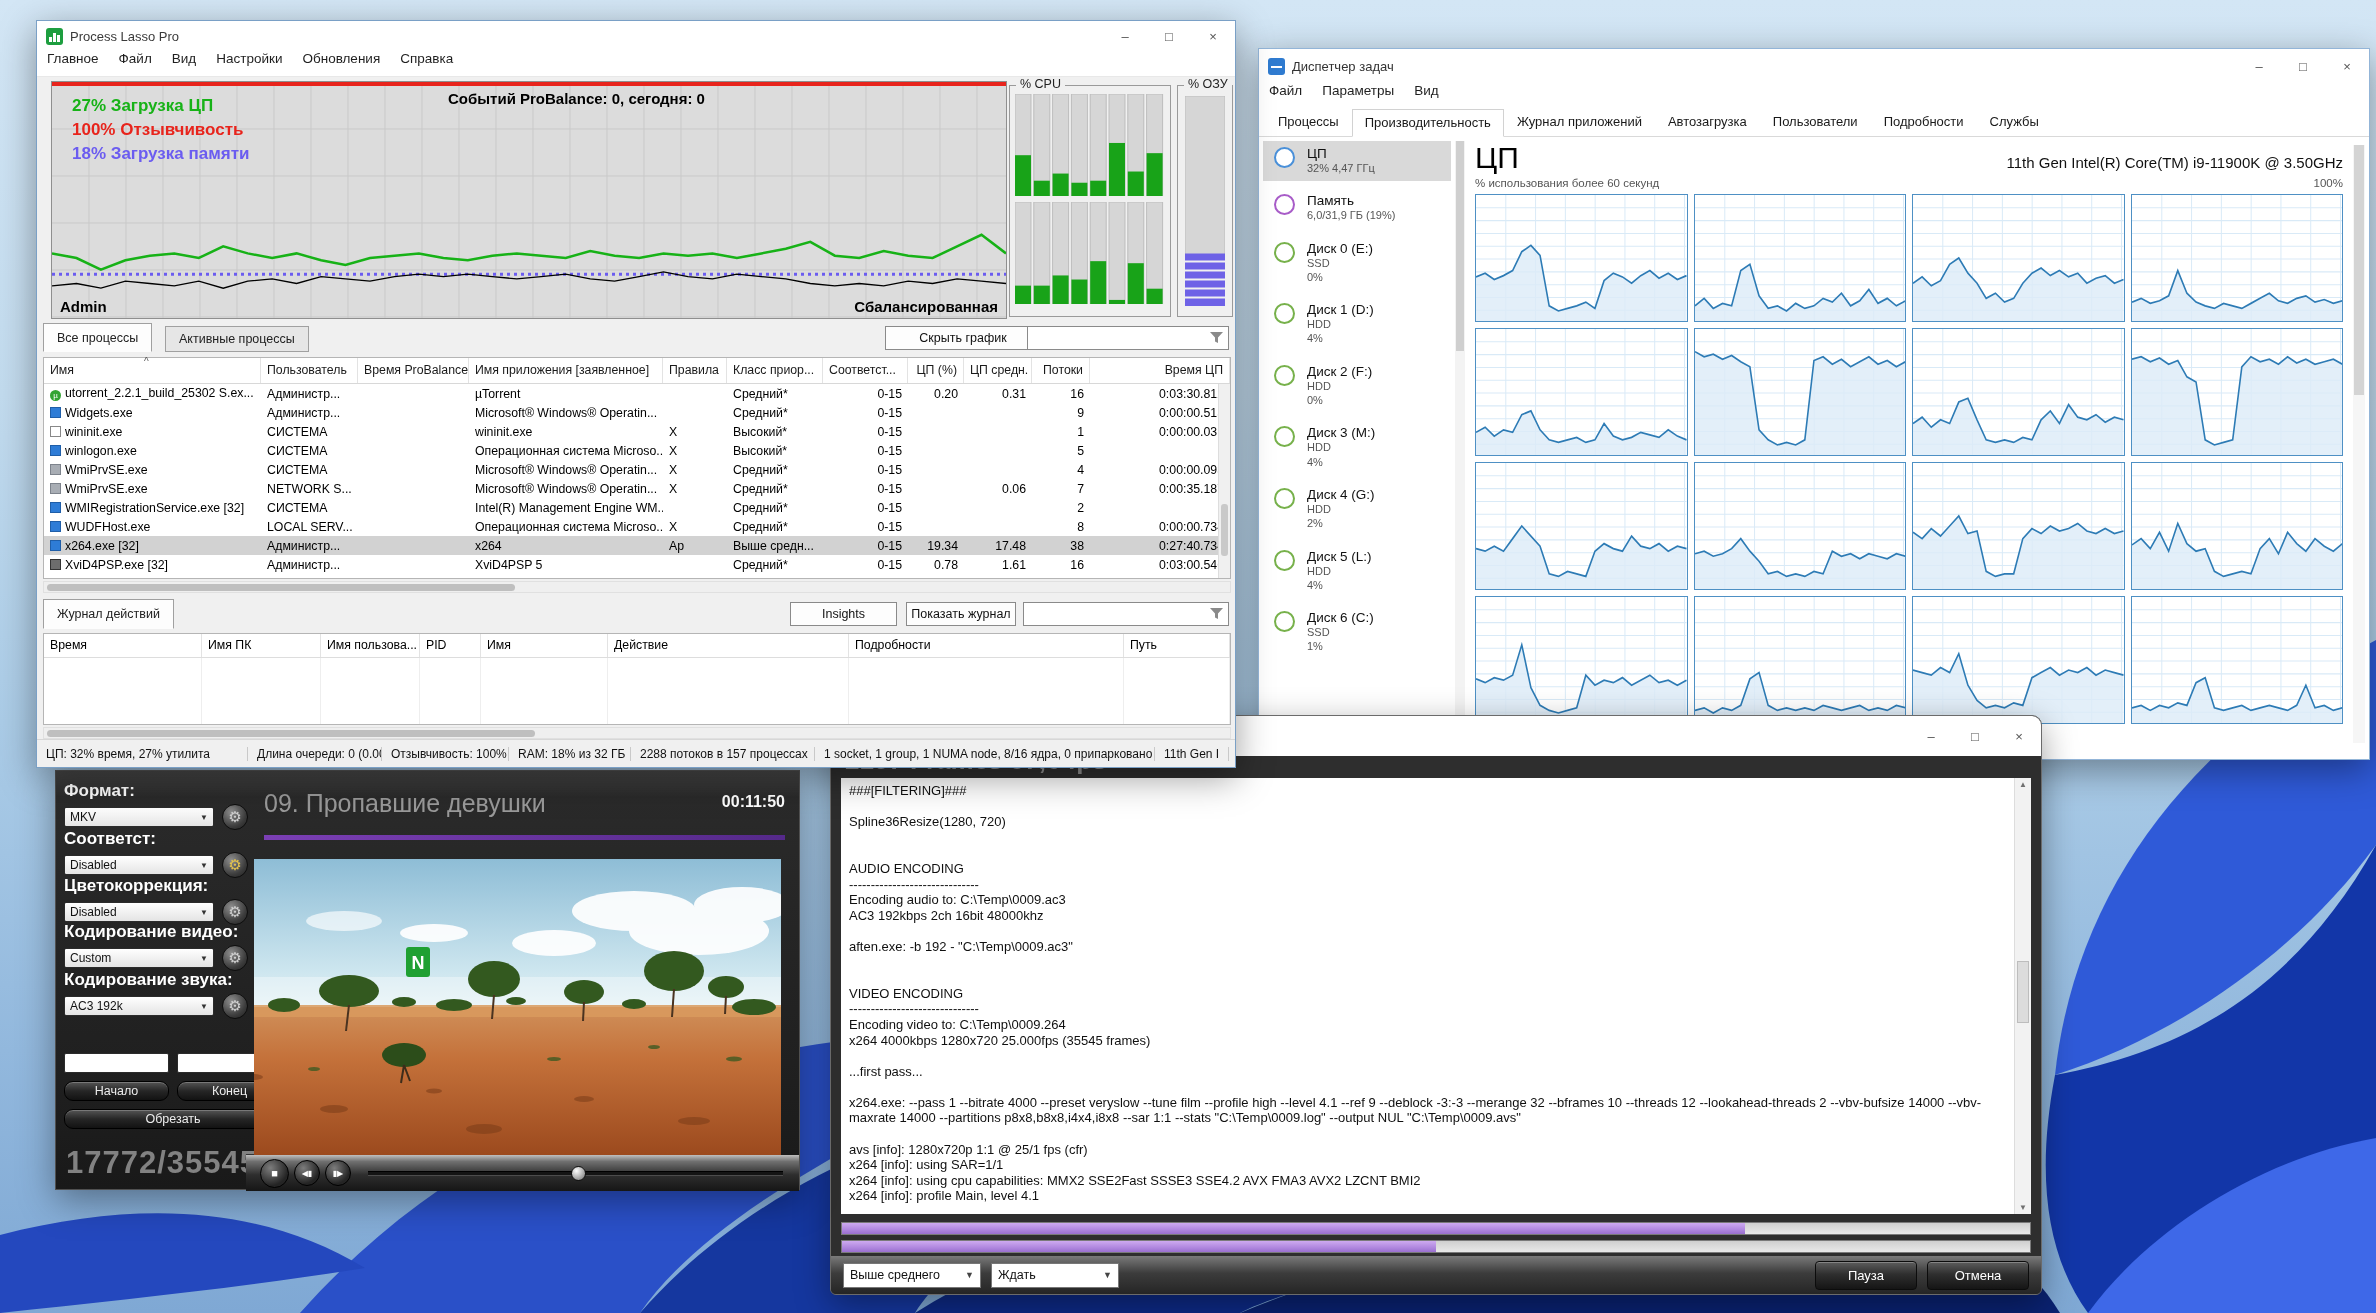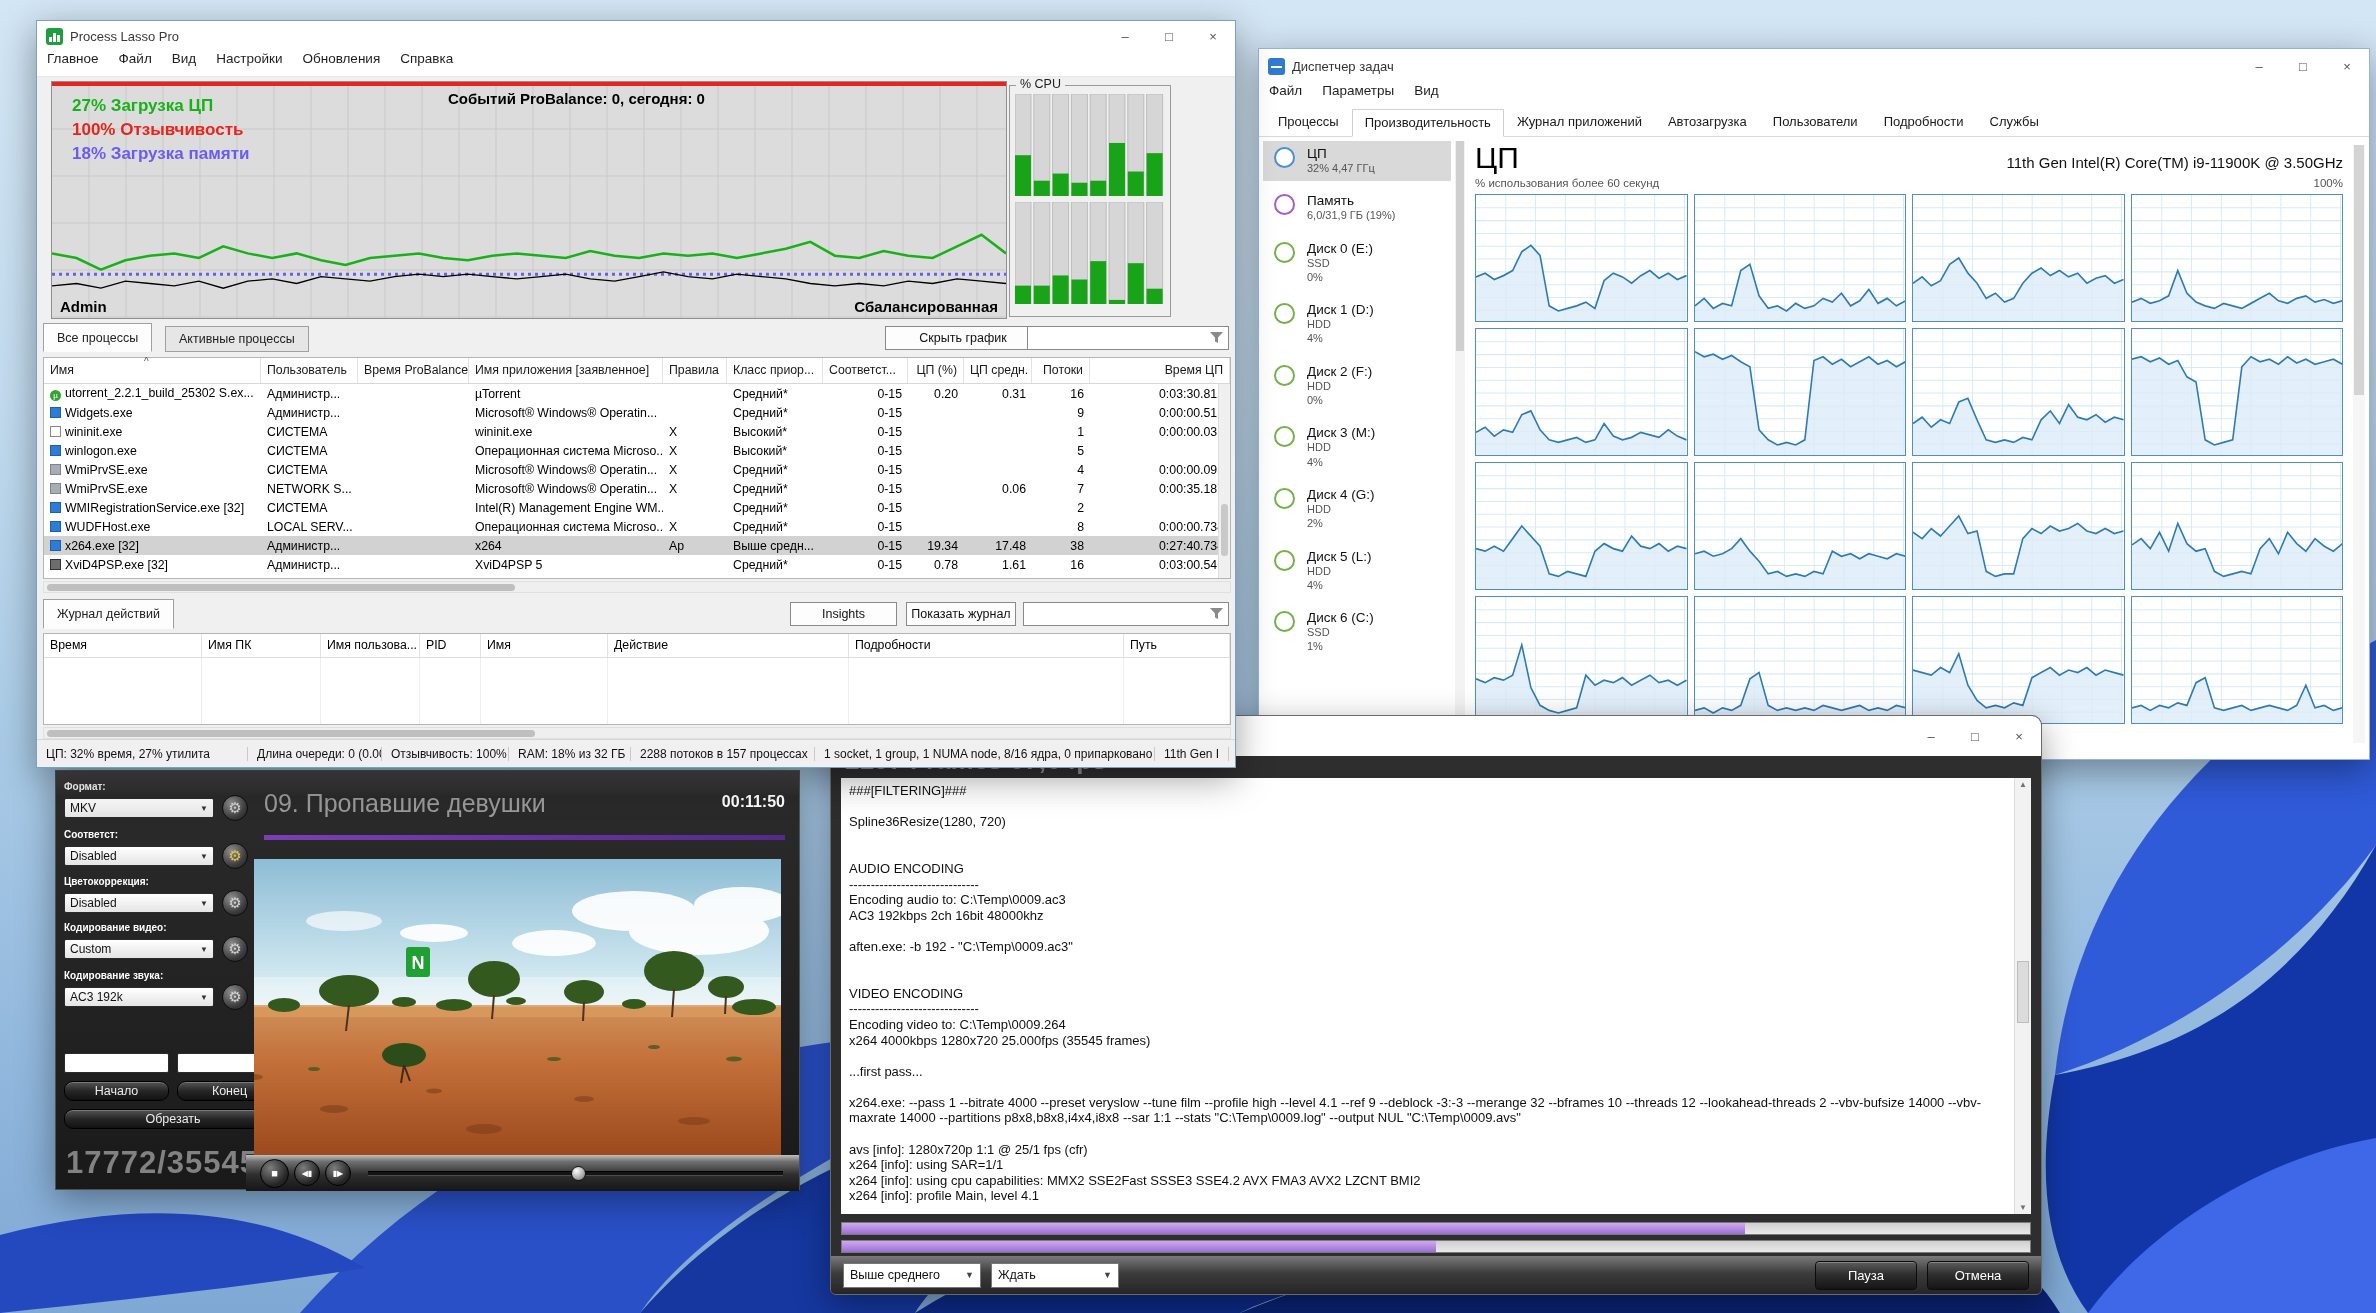--- a/index.html
+++ b/index.html
@@ -103,21 +103,21 @@
   .prog i{display:block;height:100%;background:linear-gradient(180deg,#cdaaf0,#b28ae0 55%,#9a6fd0)}
   .enc-bar{position:absolute;left:0;right:0;bottom:0;height:38px;border-radius:0 0 5px 5px;
     background:linear-gradient(180deg,#7a7a7a,#3c3c3c 45%,#252525);display:flex;align-items:center;padding:0 12px;gap:10px}
   .enc-select{height:25px;background:#fff;border:1px solid #777;font-size:12.5px;color:#111;display:flex;align-items:center;justify-content:space-between;padding:0 6px}
   .enc-btn{width:102px;height:29px;border-radius:4px;border:1px solid #0c0c0c;color:#fff;font-size:13px;
     background:linear-gradient(180deg,#5d5d5d,#2f2f2f 45%,#151515);display:flex;align-items:center;justify-content:center;box-shadow:inset 0 1px 0 rgba(255,255,255,.25)}
   
   .xv{left:55px;top:770px;width:745px;height:420px;z-index:3;border:1px solid #505050;
     background:linear-gradient(180deg,#454545,#2a2a2a 26px,#202020 70%,#191919)}
   .xv-group{position:absolute;left:8px;width:188px}
-  .xv-label{font-size:10px;font-weight:bold;color:#fff;margin-bottom:3px}
+  .xv-label{font-size:17px;font-weight:bold;color:#fff;margin-bottom:3px}
   .xv-row{display:flex;align-items:center;gap:8px}
   .xv-dd{width:150px;height:20px;background:linear-gradient(#fff,#e4e4e4);border:1px solid #2b2b2b;border-radius:2px;
     font-size:12px;color:#111;display:flex;align-items:center;justify-content:space-between;padding:0 5px}
   .gear{width:26px;height:26px;border-radius:50%;border:1px solid #0d0d0d;color:#cfcfcf;font-size:15px;
     background:radial-gradient(circle at 35% 30%,#8f8f8f,#3d3d3d 62%,#1d1d1d);display:flex;align-items:center;justify-content:center}
   .xv-abs{position:absolute;left:8px;display:flex;gap:8px;align-items:center}
   .xv-input{width:105px;height:20px;background:#fff;border:1px solid #2b2b2b;border-radius:2px}
   .xv-btn{height:20px;border:1px solid #000;border-radius:9px;color:#ececec;font-size:12.5px;
     background:linear-gradient(180deg,#555,#262626 50%,#121212);display:flex;align-items:center;justify-content:center;box-shadow:inset 0 1px 0 rgba(255,255,255,.22)}
   .xv-sm{width:26px;border-radius:5px}
@@ -923,20 +923,32 @@
           <rect x="75.2" y="0" width="16" height="102" fill="#d6d6d6" stroke="#bdbdbd"></rect>
           <rect x="75.2" y="59.160000000000004" width="16" height="42.839999999999996" fill="#18a318"></rect>
           <rect x="94" y="0" width="16" height="102" fill="#d6d6d6" stroke="#bdbdbd"></rect>
           <rect x="94" y="97.92" width="16" height="4.08" fill="#18a318"></rect>
           <rect x="112.80000000000001" y="0" width="16" height="102" fill="#d6d6d6" stroke="#bdbdbd"></rect>
           <rect x="112.80000000000001" y="61.199999999999996" width="16" height="40.800000000000004" fill="#18a318"></rect>
           <rect x="131.6" y="0" width="16" height="102" fill="#d6d6d6" stroke="#bdbdbd"></rect>
           <rect x="131.6" y="86.7" width="16" height="15.299999999999999" fill="#18a318"></rect>
         </svg>
     </div>
+    <div class="gbox gbox-ram">
+      <span class="glabel">% ОЗУ</span>
+      <svg id="pl-ram" width="40" height="210" style="position:absolute;left:7px;top:10px">
+          <rect x="0" y="0" width="40" height="210" fill="#d6d6d6" stroke="#bdbdbd"></rect>
+          <rect x="0" y="157.5" width="40" height="52.5" fill="#6e62e6"></rect>
+          <line x1="0" y1="165.5" x2="40" y2="165.5" stroke="#f0f0f0" stroke-width="2"></line>
+          <line x1="0" y1="174.5" x2="40" y2="174.5" stroke="#f0f0f0" stroke-width="2"></line>
+          <line x1="0" y1="183.5" x2="40" y2="183.5" stroke="#f0f0f0" stroke-width="2"></line>
+          <line x1="0" y1="192.5" x2="40" y2="192.5" stroke="#f0f0f0" stroke-width="2"></line>
+          <line x1="0" y1="201.5" x2="40" y2="201.5" stroke="#f0f0f0" stroke-width="2"></line>
+        </svg>
+    </div>
 
     <div id="pl-tabs">
         <span class="pl-tab active" style="left: 6px; top: 302px;">Все процессы</span>
         <span class="pl-tab" style="left: 128px; top: 305px;">Активные процессы</span>
       </div>
     <span class="btn-classic" style="left:848px;top:305px;width:156px;height:24px">Скрыть график</span>
     <span class="filterbox" style="left:990px;top:305px;width:202px;height:24px">
       <svg width="13" height="12" viewBox="0 0 13 12">
           <path d="M0,0 H13 L8,5.5 V11 L5,9.5 V5.5 Z" fill="#8a8a8a"></path>
         </svg>

